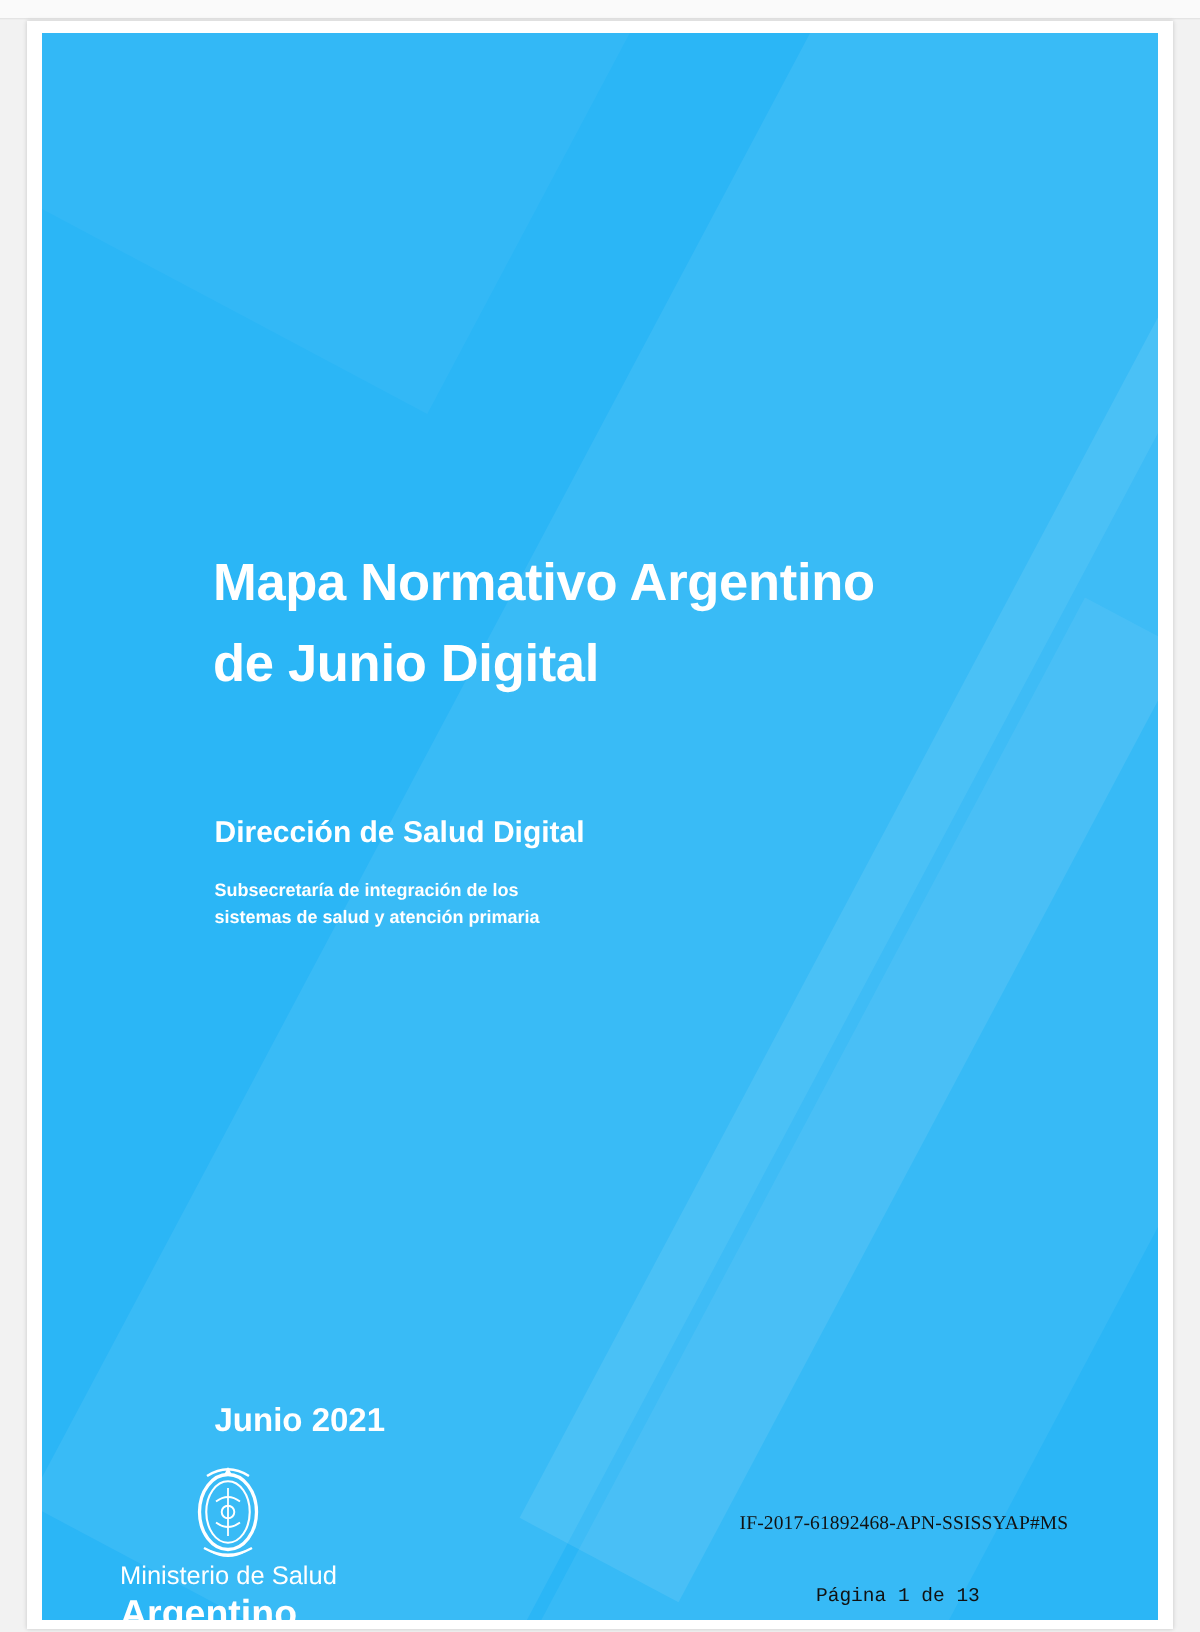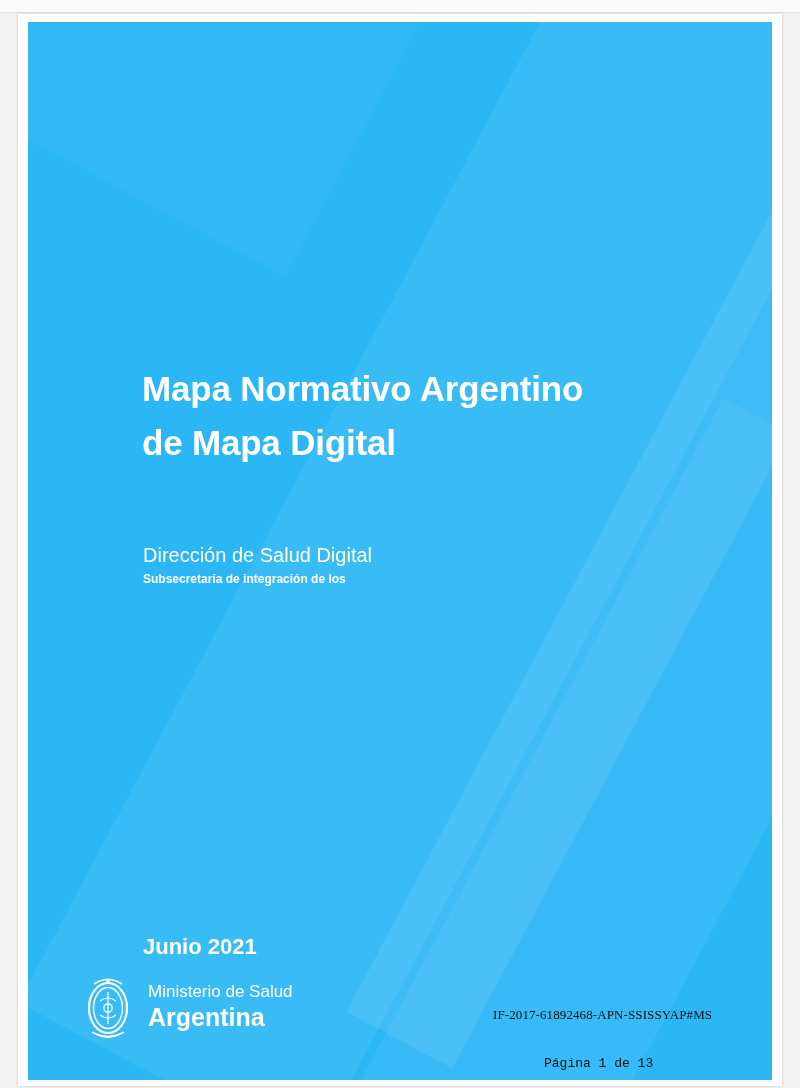--- a/index.html
+++ b/index.html
@@ -101,22 +101,23 @@
 
   .subtitle-block {
     position: absolute;
     left: 115px;
     top: 518px;
     width: 570px;
     color: #ffffff;
   }
   .subtitle-1 {
     font-size: 20px;
-    font-weight: normal;
+    font-weight: bold;
     line-height: 1.5;
+    margin-bottom: 14px;
   }
   .subtitle-2 {
     font-size: 12px;
     font-weight: bold;
     line-height: 1.5;
   }
 
   .date {
     position: absolute;
     left: 115px;
@@ -127,21 +128,22 @@
     text-align: center;
   }
 
   
   .logo-block {
     position: absolute;
     left: 52px;
     top: 948px;
     display: flex;
     align-items: center;
-    gap: 12px;
+    gap: 0;
+    flex-direction: column;
   }
   .crest {
     width: 56px;
     height: 72px;
   }
   .logo-text {
     color: #ffffff;
     line-height: 1.0;
   }
   .logo-line1 {
@@ -187,26 +189,27 @@
 
       <div class="deco deco-4"></div>
       <div class="deco deco-1"></div>
       <div class="deco deco-2"></div>
       <div class="deco deco-3"></div>
 
       <div class="cover-inner">
 
         <div class="title">
           <div>Mapa Normativo Argentino</div>
-          <div>de Mapa Digital</div>
+          <div>de Junio Digital</div>
         </div>
 
         <div class="subtitle-block">
           <div class="subtitle-1">Dirección de Salud Digital</div>
           <div class="subtitle-2">Subsecretaría de integración de los</div>
+          <div class="subtitle-2">sistemas de salud y atención primaria</div>
         </div>
 
         <div class="date">Junio 2021</div>
 
         <div class="logo-block">
           <span class="crest">
             <svg viewBox="0 0 56 72" width="56" height="72" aria-hidden="true">
               <ellipse cx="28" cy="38" rx="19" ry="25" fill="none" stroke="#ffffff" stroke-width="2.2"></ellipse>
               <ellipse cx="28" cy="38" rx="14.5" ry="20.5" fill="none" stroke="#ffffff" stroke-width="1.4"></ellipse>
               <path d="M28 22 L28 54" stroke="#ffffff" stroke-width="1.2"></path>
@@ -214,21 +217,21 @@
               <path d="M20 45 q8 6 16 0" stroke="#ffffff" stroke-width="1.2" fill="none"></path>
               <circle cx="28" cy="38" r="4.2" fill="none" stroke="#ffffff" stroke-width="1.3"></circle>
               <path d="M28 8 l3 6 -3 -1.6 -3 1.6z" fill="#ffffff"></path>
               <path d="M14 14 q14 -9 28 0" stroke="#ffffff" stroke-width="1.6" fill="none"></path>
               <path d="M12 62 q16 9 32 0" stroke="#ffffff" stroke-width="1.6" fill="none"></path>
               <path d="M16 64 q12 7 24 0" stroke="#ffffff" stroke-width="1.1" fill="none"></path>
             </svg>
           </span>
           <span class="logo-text">
             <div class="logo-line1">Ministerio de Salud</div>
-            <div class="logo-line2">Argentina</div>
+            <div class="logo-line2">Argentino</div>
           </span>
         </div>
 
         <div class="gde-code">IF-2017-61892468-APN-SSISSYAP#MS</div>
         <div class="gde-page">Página 1 de 13</div>
 
       </div>
     </div>
   </div>
 </div>

